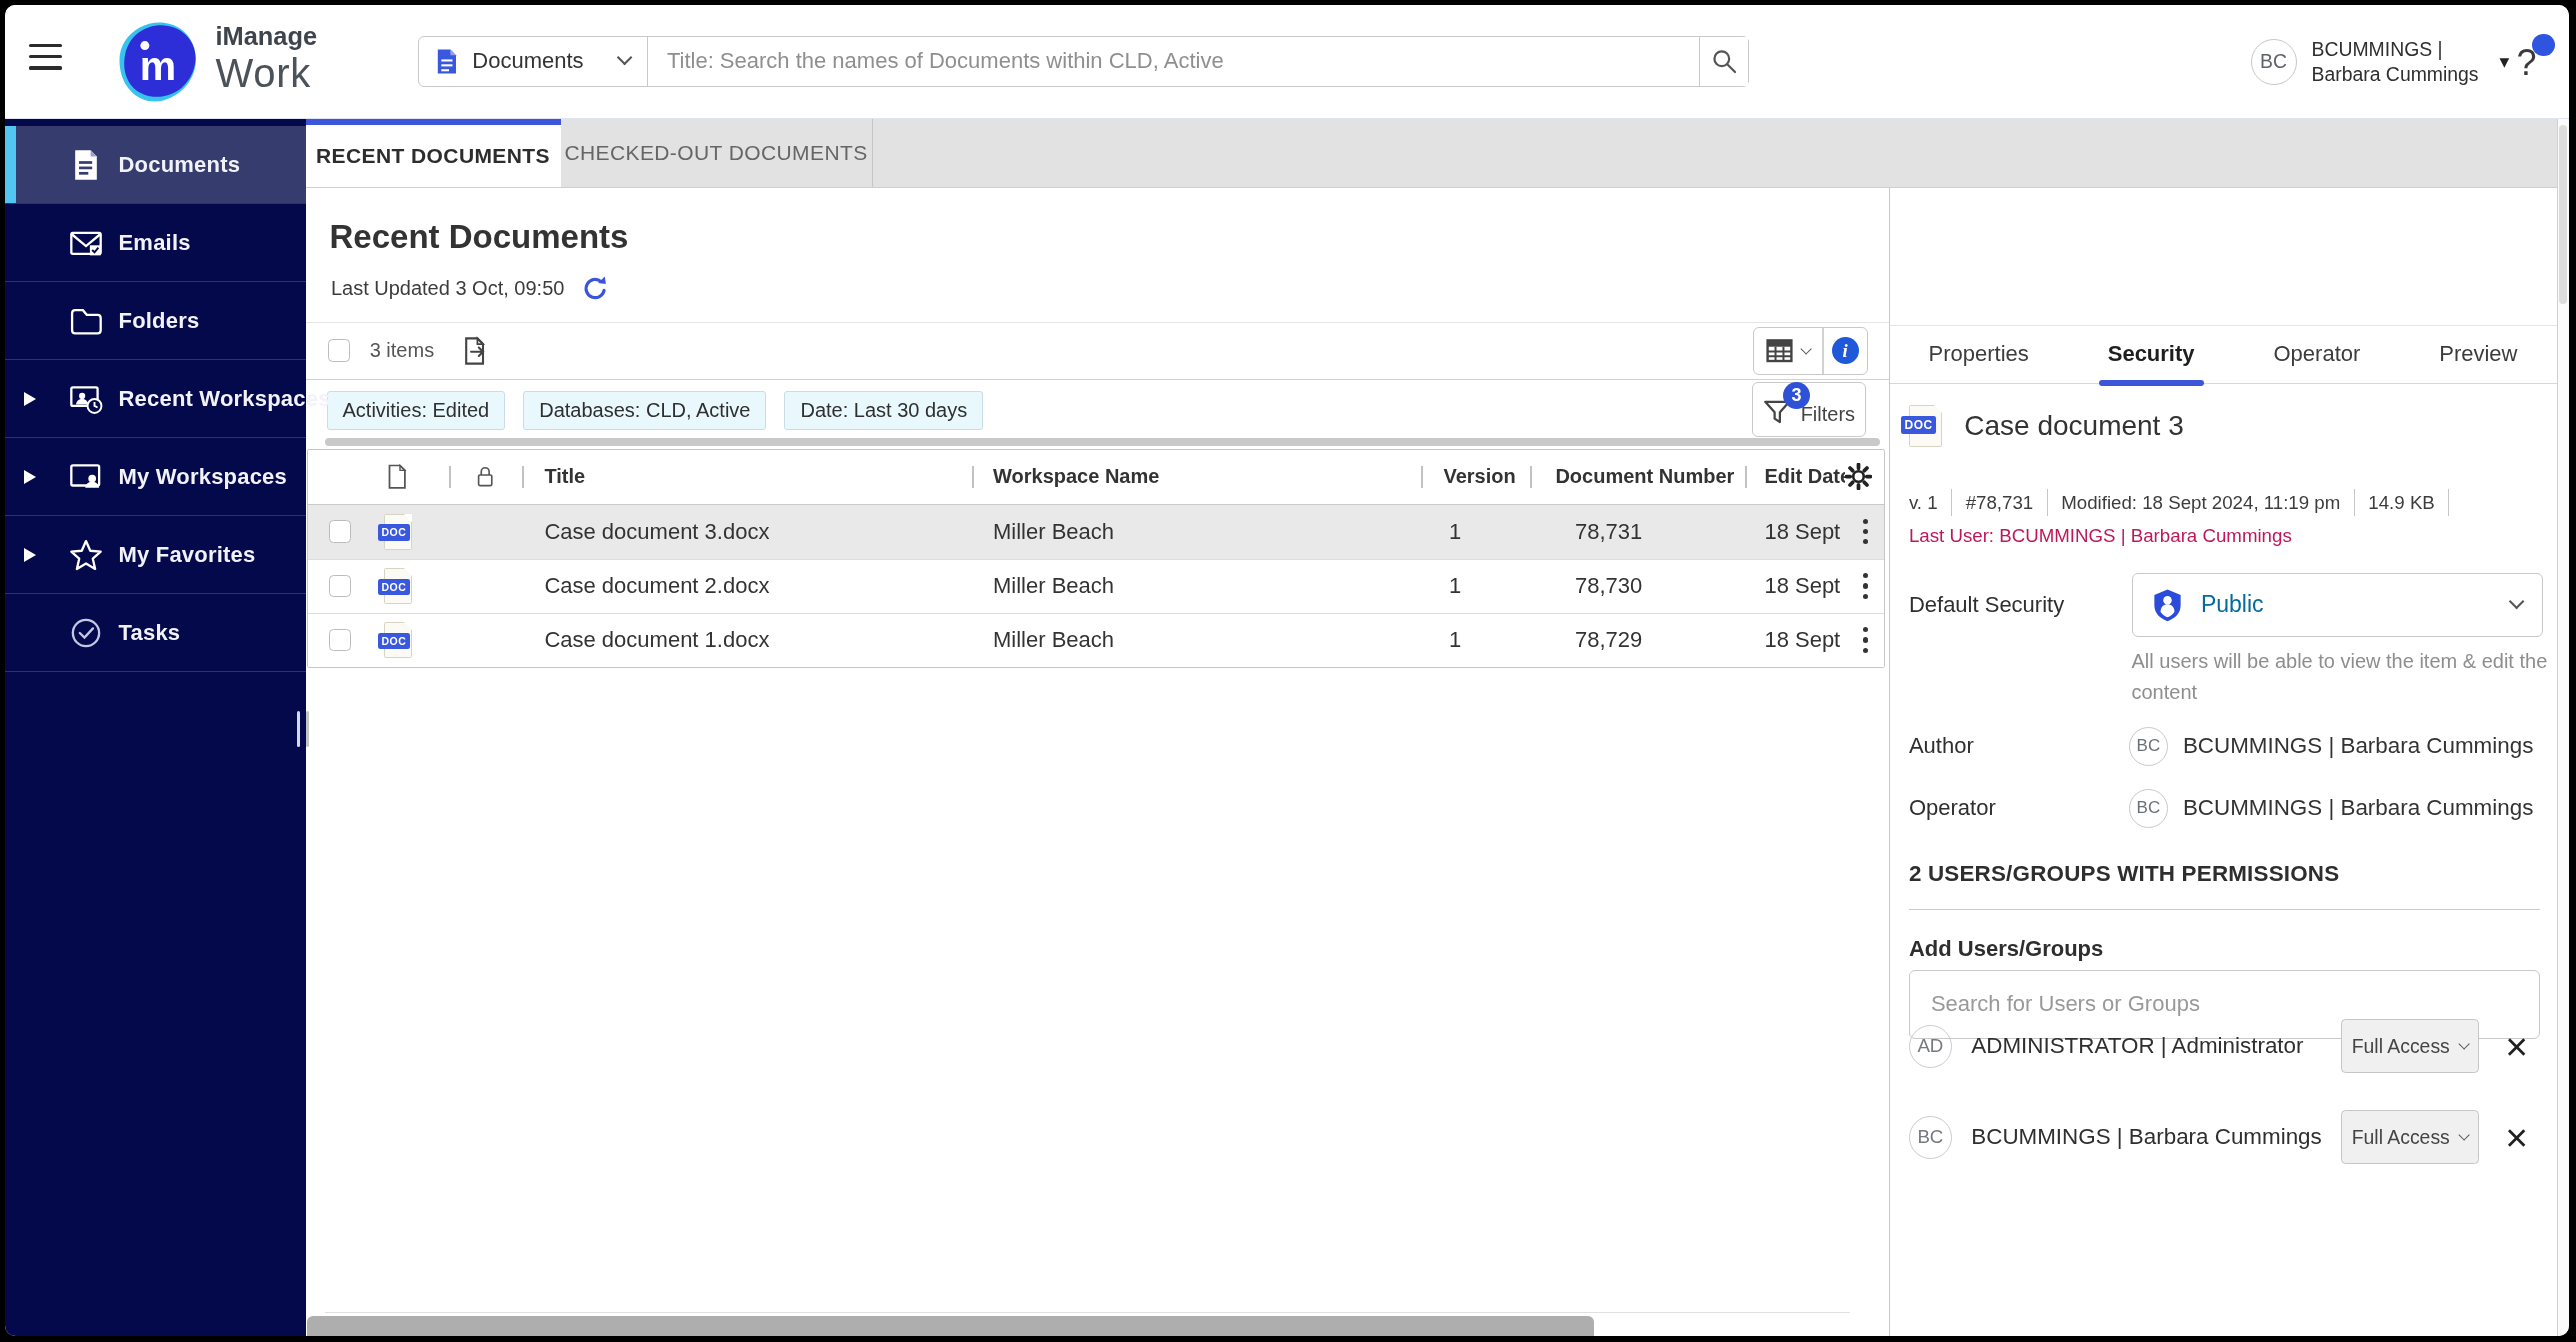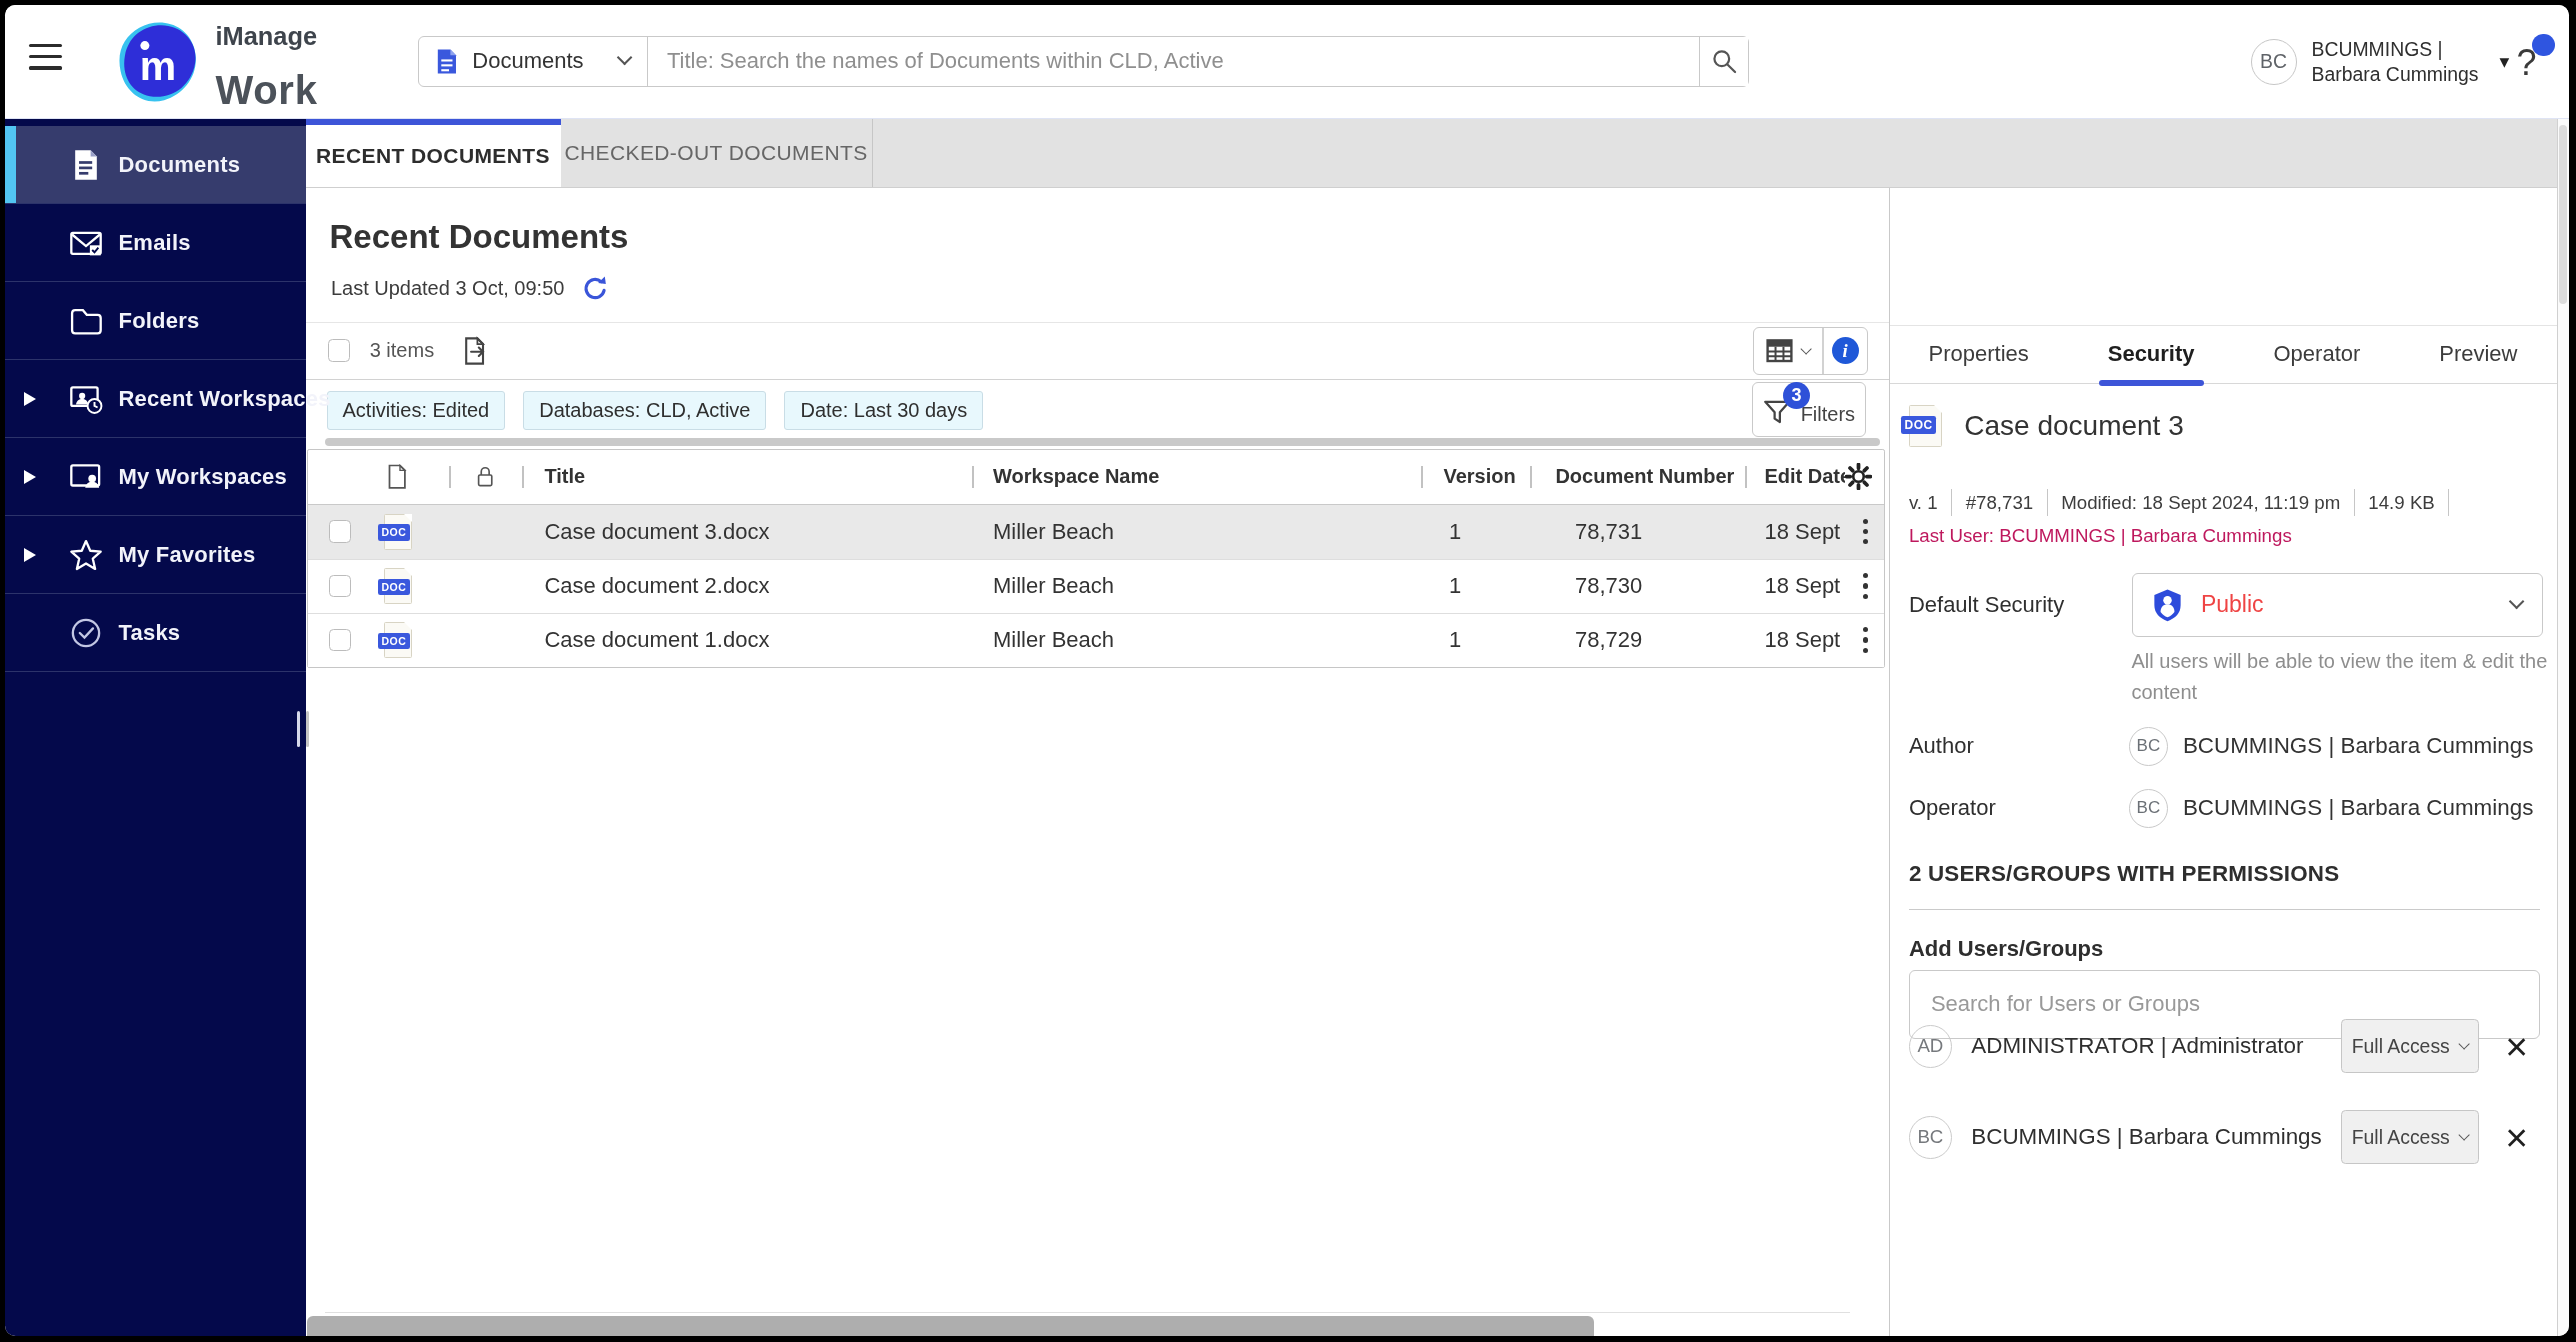--- a/index.html
+++ b/index.html
@@ -6,21 +6,21 @@
   html,body { width:2576px; height:1343px; background:#000; font-family:"Liberation Sans", sans-serif; overflow:hidden; }
   .window { position:absolute; left:4.5px; top:4.5px; width:2564px; height:1331px; background:#fff; border-radius:10.5px; overflow:hidden; }
 
   
   .topbar { position:absolute; left:0; top:0; right:0; height:114px; background:#fff; border-bottom:1.5px solid #dfe4f4; z-index:20; }
   .hamburger { position:absolute; left:24px; top:39px; width:33px; display:flex; flex-direction:column; gap:7.5px; cursor:pointer; }
   .hamburger span { height:3.7px; background:#2b2b2b; border-radius:1.5px; }
   .logo { position:absolute; left:112px; top:15px; width:82px; height:84px; }
   .brand { position:absolute; left:211px; top:19.4px; line-height:1; }
   .brand-top { font-size:25.4px; color:#3e444c; font-weight:bold; }
-  .brand-bottom { font-size:40px; color:#4c525a; font-weight:700; margin-top:21px; letter-spacing:0.7px; }
+  .brand-bottom { font-size:40px; color:#4c525a; font-weight:400; margin-top:4px; letter-spacing:0.7px; }
   .searchgroup { position:absolute; left:413px; top:31px; width:1331px; height:51px; border:1.5px solid #c9c9c9; border-radius:6px; display:flex; align-items:stretch; background:#fff; }
   .scope { width:229px; border-right:1.5px solid #c9c9c9; display:flex; align-items:center; gap:15px; padding:0 16.4px; cursor:pointer; }
   .scope-label { font-size:22px; color:#333; flex:1; }
   .chev { width:11.2px; height:11.2px; border-right:2.2px solid #555; border-bottom:2.2px solid #555; transform:rotate(45deg); margin-top:-6px; flex:none; }
   .search-input { flex:1; border:none; outline:none; font-size:22px; color:#333; padding:0 19.4px; font-family:inherit; background:transparent; }
   .search-input::placeholder { color:#8f8f8f; }
   .search-btn { width:49px; border-left:1.5px solid #c9c9c9; display:flex; align-items:center; justify-content:center; cursor:pointer; background:#fff; }
   .userblock { position:absolute; left:2246px; top:57px; transform:translateY(-50%); display:flex; align-items:center; cursor:pointer; }
   .avatar { width:46px; height:46px; border-radius:50%; border:1.5px solid #c6c6c6; color:#5f6368; display:flex; align-items:center; justify-content:center; font-size:19.4px; background:#fff; flex:none; }
   .username { margin-left:15px; font-size:19.4px; color:#2f2f2f; line-height:25px; }
@@ -101,21 +101,21 @@
   .ptab.active::after { content:""; position:absolute; left:-9px; right:-9px; bottom:-3.7px; height:6.7px; border-radius:3.7px; background:#3d55d8; }
   .doc-head { position:absolute; left:19.4px; top:218px; display:flex; align-items:center; gap:22.4px; }
   .docfile.lg { width:33px; height:42px; }
   .docfile.lg .docbadge { font-size:12px; left:-9px; top:10.5px; }
   .panel-doc-title { font-size:28px; font-weight:400; color:#333; }
   .meta { position:absolute; left:19.4px; top:302px; display:flex; align-items:center; font-size:18.7px; color:#3d3d3d; white-space:nowrap; }
   .meta span { border-right:1.5px solid #c6c6c6; padding-right:13.5px; margin-right:13.5px; line-height:27px; }
   .lastuser { position:absolute; left:19.4px; top:338px; font-size:18.7px; color:#be185d; }
   .sec-label { position:absolute; left:19.4px; top:405px; font-size:22px; color:#2f2f2f; }
   .sec-dd { position:absolute; left:242px; top:386px; width:411px; height:64px; border:1.5px solid #c9c9c9; border-radius:6px; display:flex; align-items:center; padding:0 19.4px; gap:18px; cursor:pointer; background:#fff; }
-  .sec-value { font-size:23px; color:#ef4444; flex:1; }
+  .sec-value { font-size:23px; color:#0369a1; flex:1; }
   .sec-desc { position:absolute; left:242px; top:459px; width:449px; font-size:20px; color:#8e8e8e; line-height:31px; }
   .person-row { position:absolute; left:19.4px; right:15px; height:45px; display:flex; align-items:center; }
   .person-label { width:220px; font-size:22px; color:#2f2f2f; flex:none; }
   .p-avatar { width:39px; height:39px; border-radius:50%; border:1.5px solid #c9c9c9; display:flex; align-items:center; justify-content:center; font-size:17px; color:#6b7076; flex:none; }
   .person-name { margin-left:15px; font-size:22.4px; color:#333; white-space:nowrap; }
   .perm-heading { position:absolute; left:19.4px; top:674px; font-size:22.4px; font-weight:bold; color:#2e2e2e; letter-spacing:0.2px; }
   .pdivider { position:absolute; left:19.4px; right:16.4px; top:722px; height:0.7px; background:#cacaca; }
   .add-label { position:absolute; left:19.4px; top:749px; font-size:22px; font-weight:bold; color:#2e2e2e; }
   .users-search { position:absolute; left:19.4px; right:16.4px; top:783px; height:69px; border:1.5px solid #c9c9c9; border-radius:6px; font-size:22px; padding:0 21px; color:#333; outline:none; font-family:inherit; }
   .users-search::placeholder { color:#999; }

